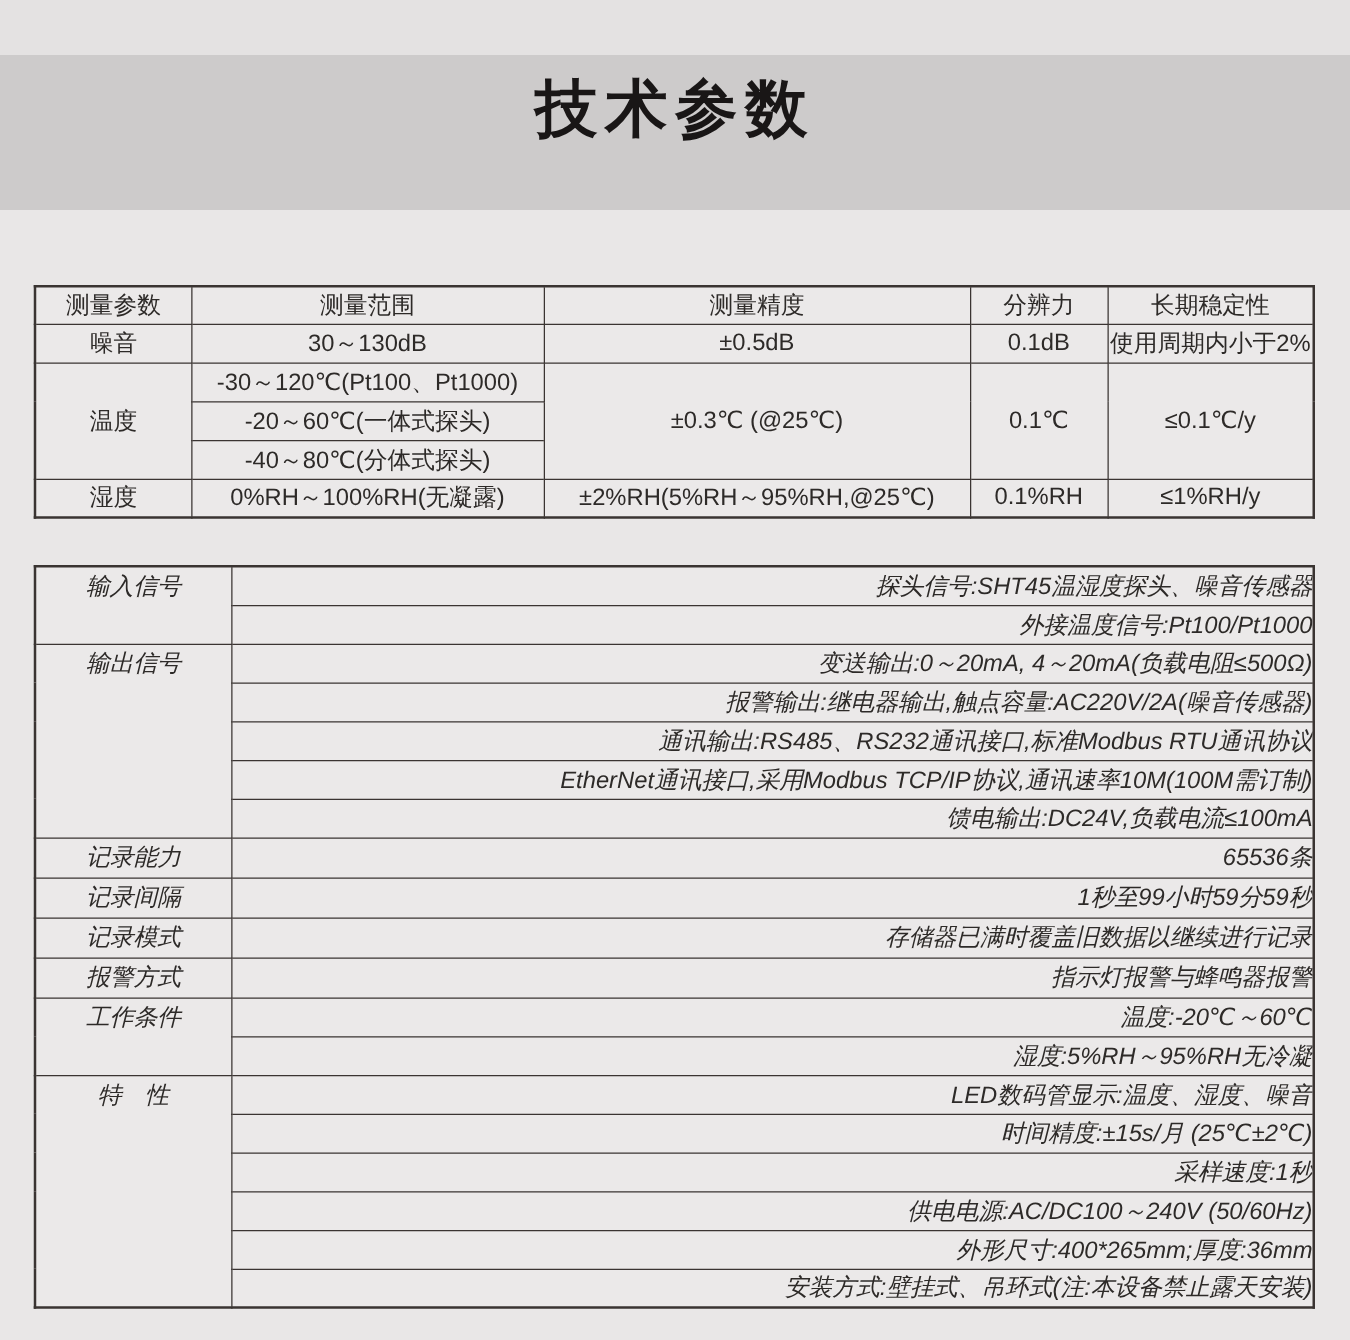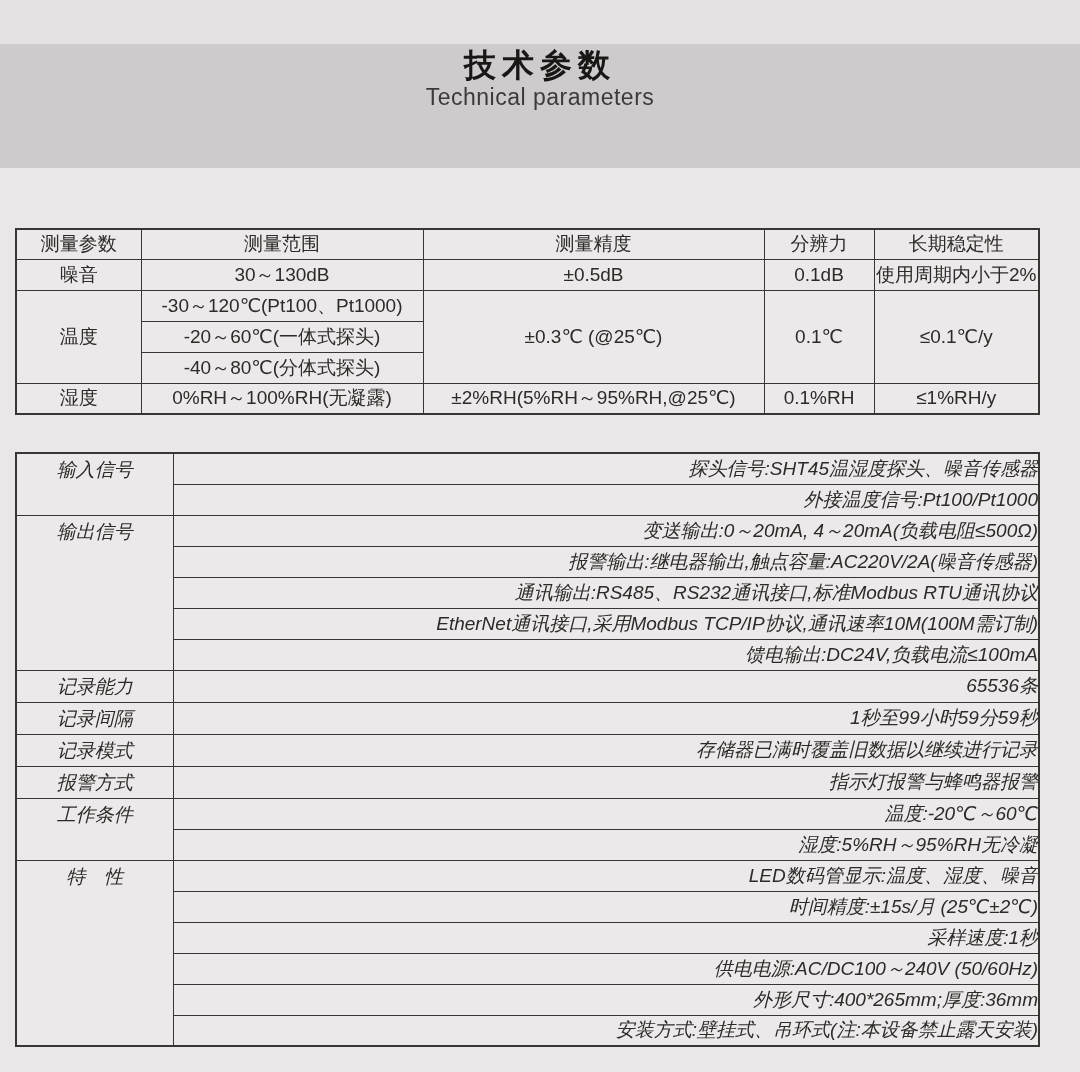--- a/index.html
+++ b/index.html
@@ -29,36 +29,36 @@
     background: var(--strip-bg);
   }
   .title-band {
     position: absolute;
     top: 44px; left: 0;
     width: 1080px; height: 124px;
     background: var(--band-bg);
     text-align: center;
   }
   .page-title {
-    padding-top: 4px;
-    font-size: 32px;
+    padding-top: 16px;
+    font-size: 50px;
     font-weight: bold;
     letter-spacing: 6px;
     color: var(--title-c);
     line-height: 1.1;
   }
   .page-subtitle {
     font-size: 23px;
     color: #3d3a3a;
     margin-top: 1px;
     letter-spacing: 0.5px;
   }
   table {
     position: absolute;
-    left: 15px;
+    left: 27px;
     border-collapse: collapse;
     table-layout: fixed;
     background: var(--table-bg);
     border: 2px solid var(--border-c);
   }
   #measurement-table { top: 228px; width: 1023px; }
   #spec-table { top: 452px; width: 1023px; font-style: italic; }
   th, td {
     border: 1.5px solid var(--border-c);
     font-size: 19px;
@@ -93,21 +93,20 @@
   }
   #spec-table td.spec-item.indent { padding-left: 52px; }
 </style>
 </head>
 <body>
 
 <div class="top-strip"></div>
 
 <div class="title-band">
   <div class="page-title">技术参数</div>
-  <div class="page-subtitle">Technical parameters</div>
 </div>
 
 <table id="measurement-table">
   <colgroup>
     <col class="m-col0">
       <col class="m-col1">
       <col class="m-col2">
       <col class="m-col3">
       <col class="m-col4">
   </colgroup>

